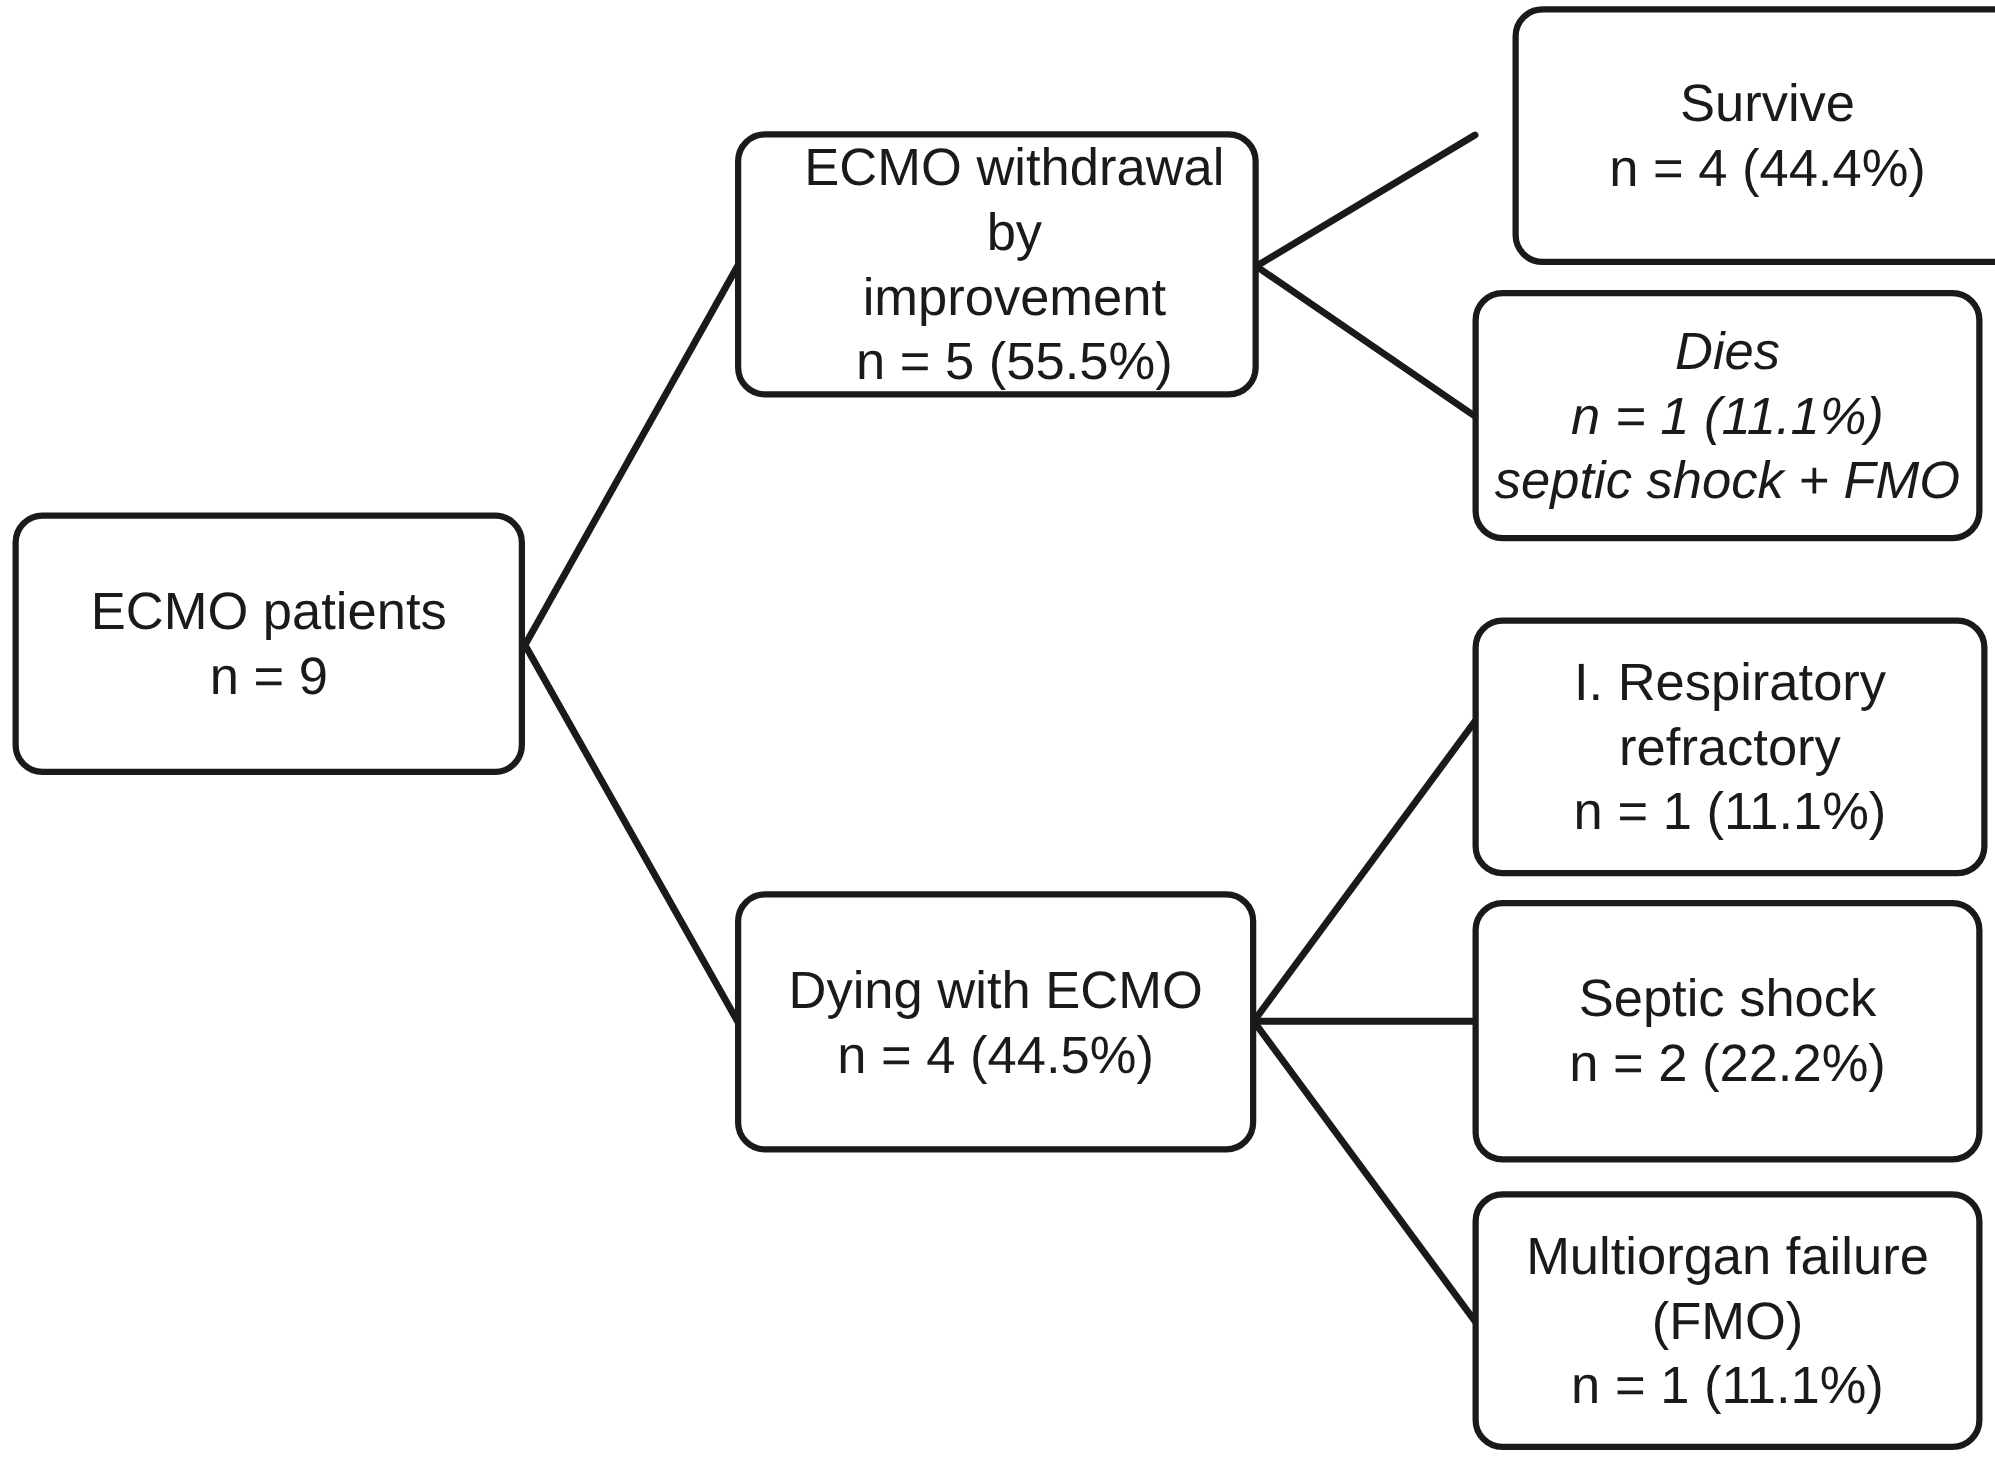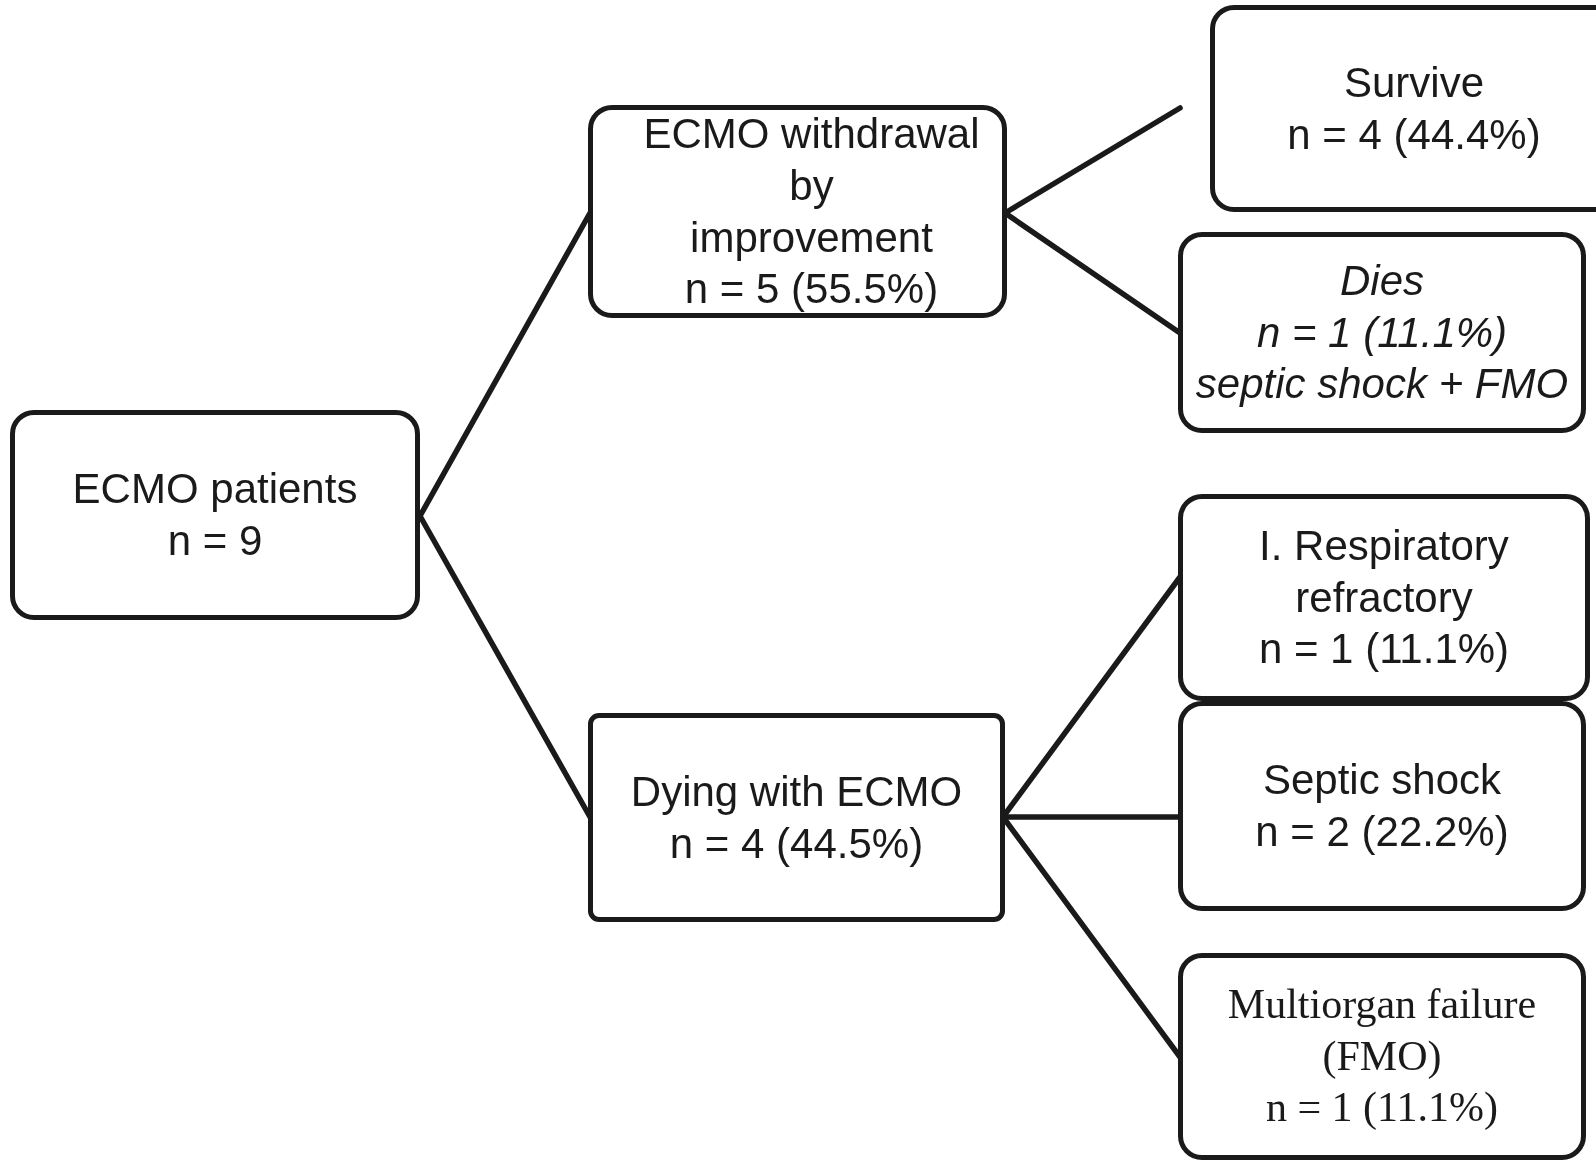--- a/index.html
+++ b/index.html
@@ -41,26 +41,26 @@
     align-items: center;
     justify-content: center;
     text-align: center;
     color: var(--text);
     font-size: 42px;
     line-height: 1.23;
   }
   
   .n-ecmo-patients      { left: 10px;   top: 410px; width: 410px; height: 210px; text-align: center; }
   .n-withdrawal         { left: 588px;  top: 105px; width: 419px; height: 213px; padding-left: 28px; }
-  .n-dying              { left: 588px;  top: 713px; width: 417px; height: 209px; border-radius: 11px; }
+  .n-dying              { left: 588px;  top: 713px; width: 417px; height: 209px; }
   .n-survive            { left: 1178px; top: 5px;   width: 408px; height: 207px; margin-left: 32px; }
   .n-dies               { left: 1178px; top: 232px; width: 408px; height: 201px; font-style: italic; }
   .n-respiratory        { left: 1178px; top: 494px; width: 412px; height: 207px; }
-  .n-septic-shock       { left: 1178px; top: 701px; width: 408px; height: 210px; }
-  .n-multiorgan-failure { left: 1178px; top: 953px; width: 408px; height: 207px; font-family: Liberation Serif, serif; }
+  .n-septic-shock       { left: 1178px; top: 720px; width: 408px; height: 210px; }
+  .n-multiorgan-failure { left: 1178px; top: 953px; width: 408px; height: 207px; }
 </style>
 </head>
 <body>
 
 <div class="canvas">
 
   <svg class="edges" viewBox="0 0 1596 1167" xmlns="http://www.w3.org/2000/svg">
     <line x1="420" y1="516" x2="590" y2="213"></line>
     <line x1="420" y1="516" x2="590" y2="817"></line>
     <line x1="1005" y1="213" x2="1180" y2="108"></line>

